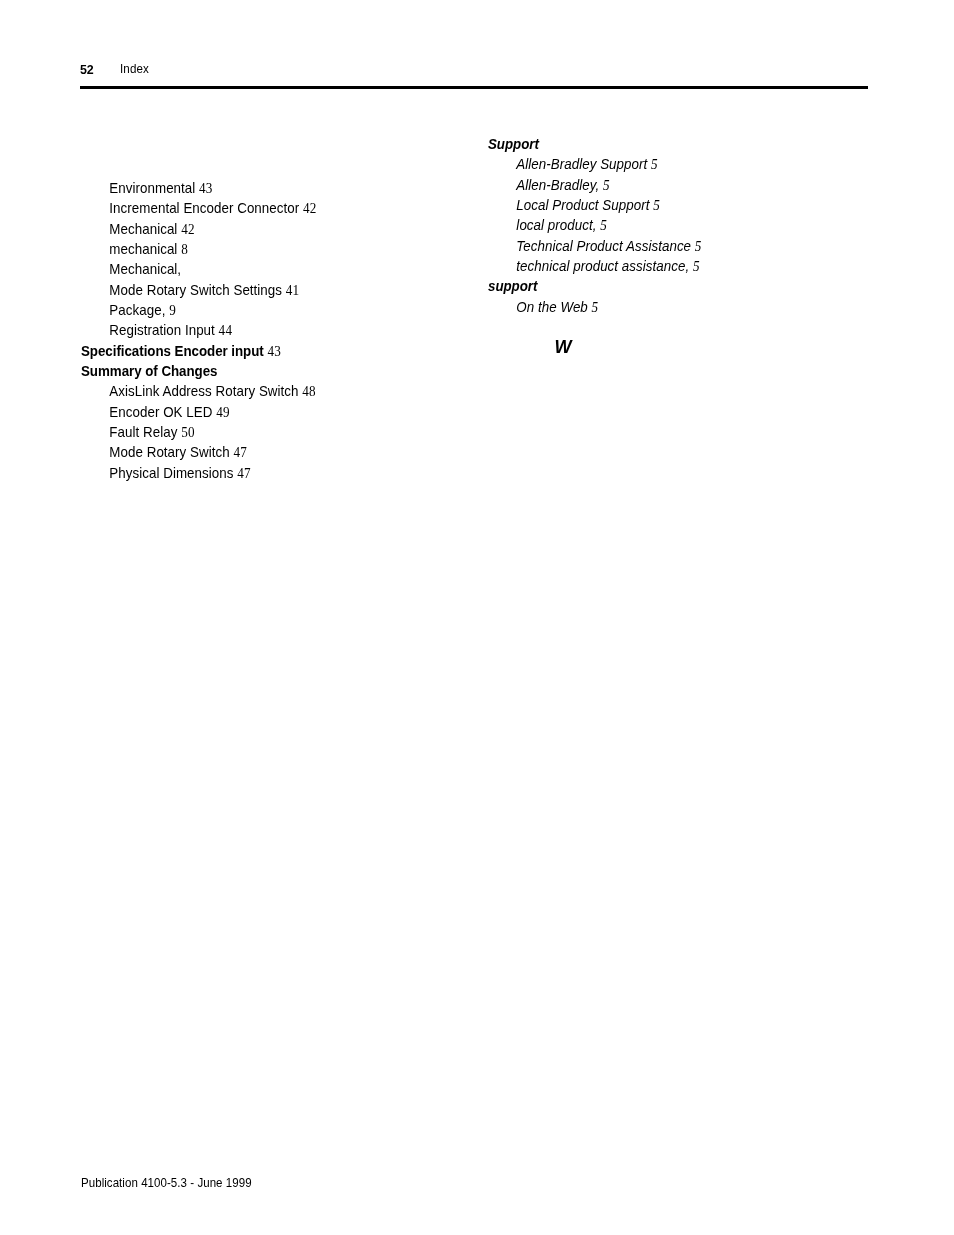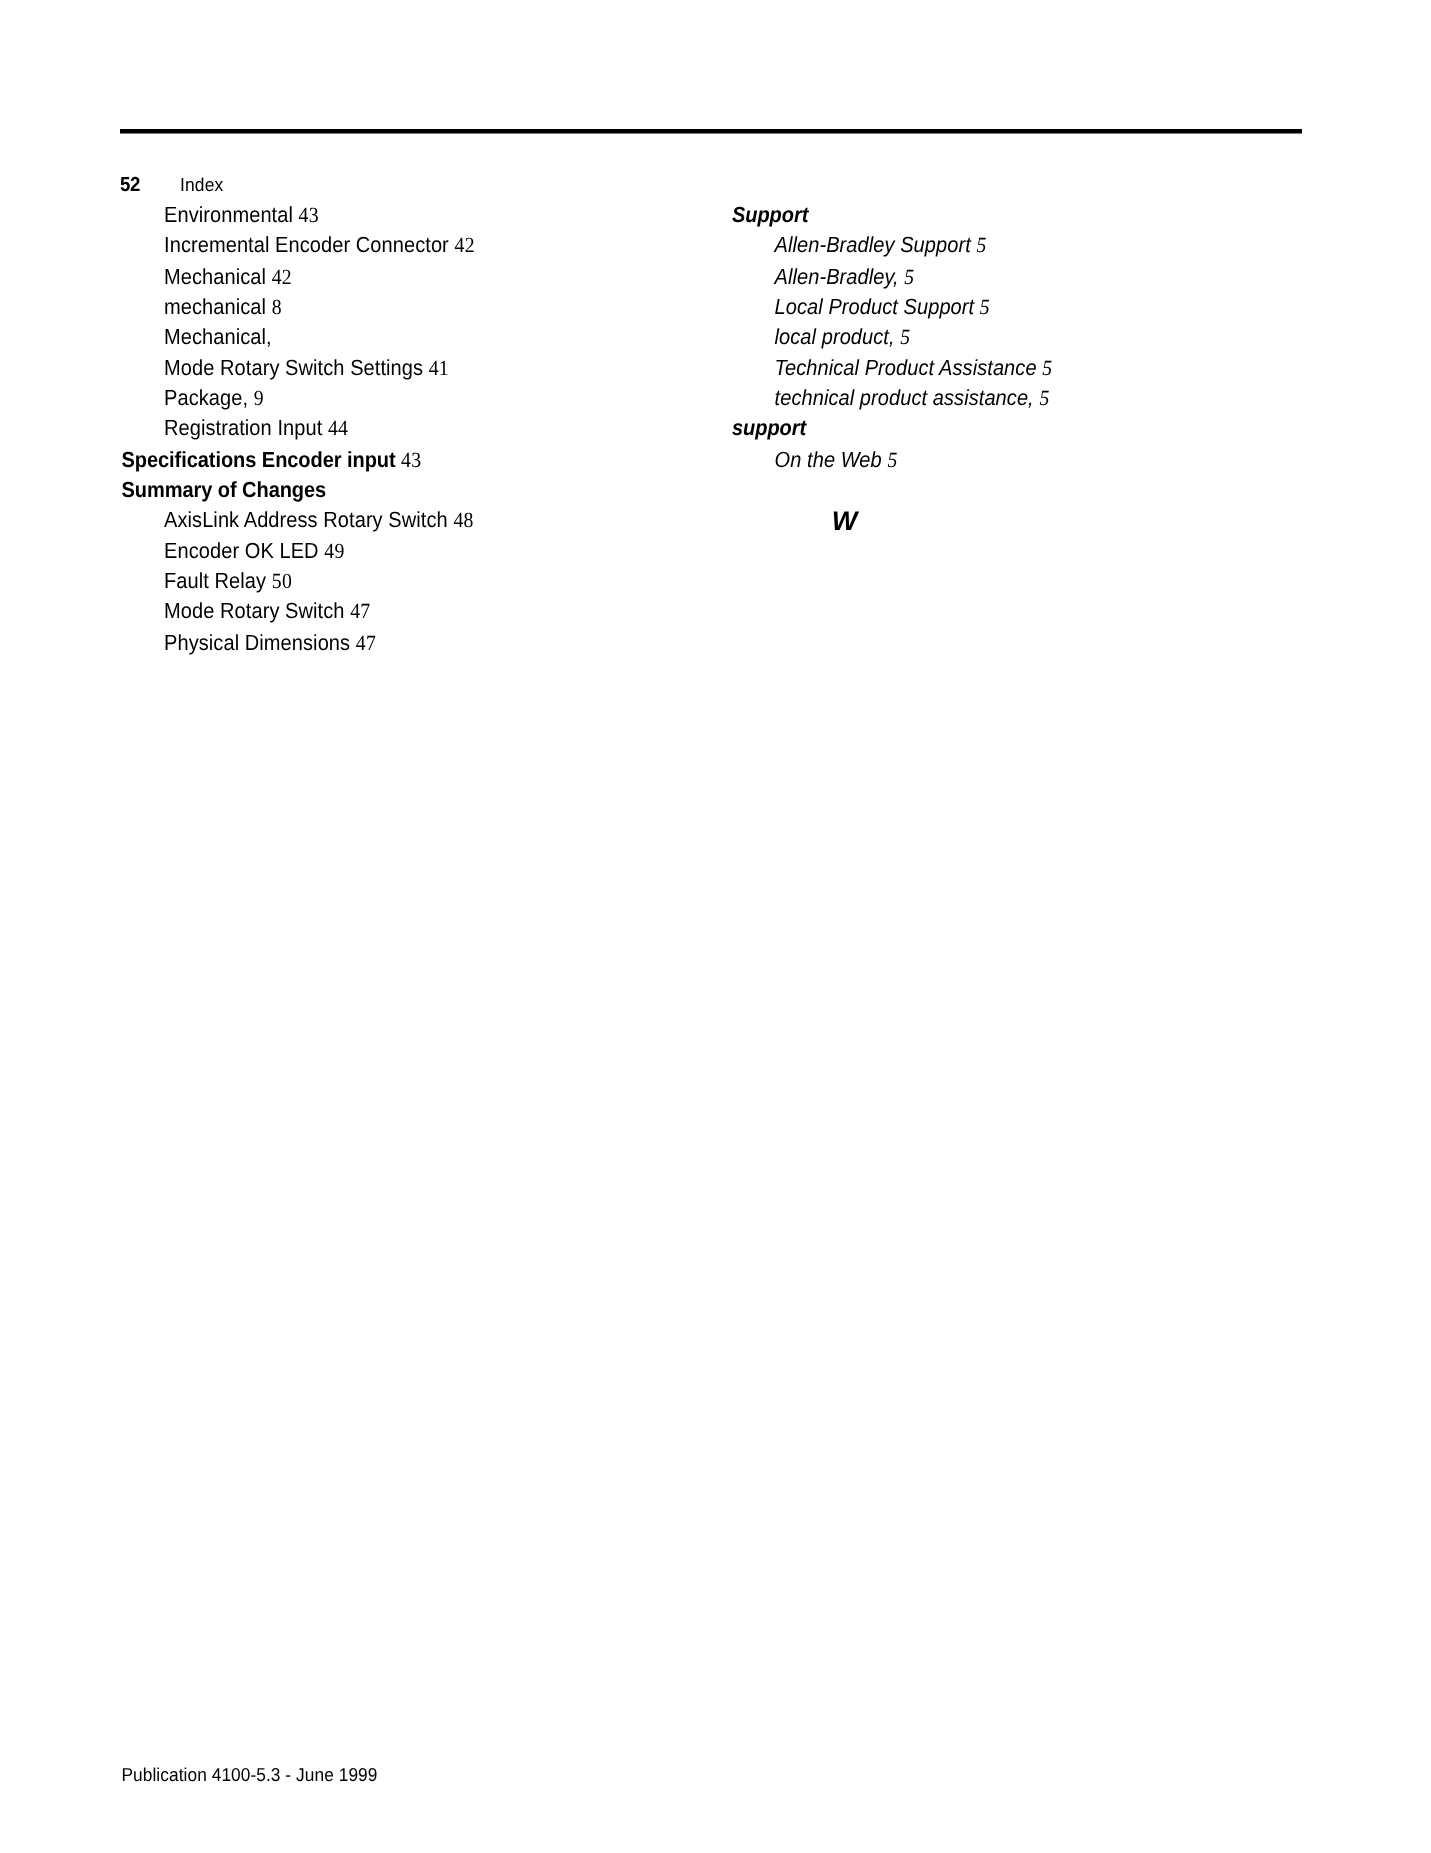--- a/index.html
+++ b/index.html
@@ -25,22 +25,21 @@
   }
 
   
   .running-head {
     position: absolute;
     left: 80px;
     top: 62px;
     width: 788px;
     height: 20px;
     display: flex;
-    align-items: flex-end;
-    margin-top: 48px;
+    align-items: flex-start;
   }
   .folio {
     font-size: 13.5px;
     font-weight: bold;
     letter-spacing: -0.2px;
     font-stretch: condensed;
     transform: scaleX(0.92);
     transform-origin: left center;
   }
   .head-title {
@@ -64,21 +63,21 @@
     position: absolute;
     left: 0;
     top: 134px;
     width: 954px;
   }
   .col {
     position: absolute;
     top: 0;
     width: 380px;
   }
-  .col-left  { left: 81px; }
+  .col-left  { left: 81px; margin-top: 44px; }
   .col-right { left: 488px; font-style: italic; }
 
   .entry {
     font-size: 14.6px;
     line-height: 20.35px;
     white-space: nowrap;
     transform: scaleX(0.915);
     transform-origin: left top;
     letter-spacing: 0.05px;
   }

